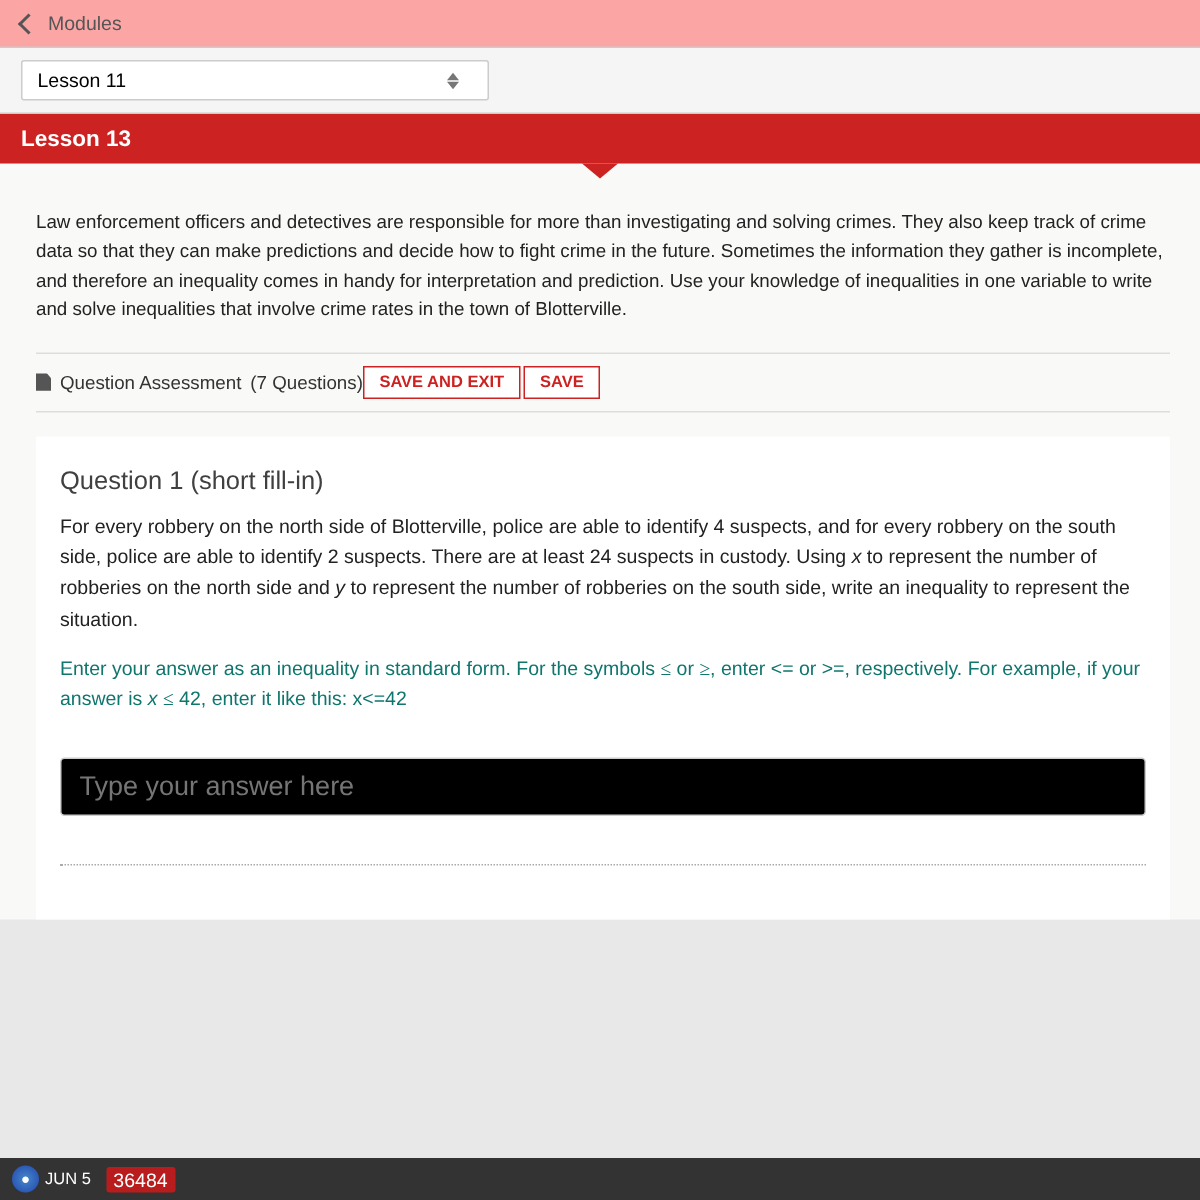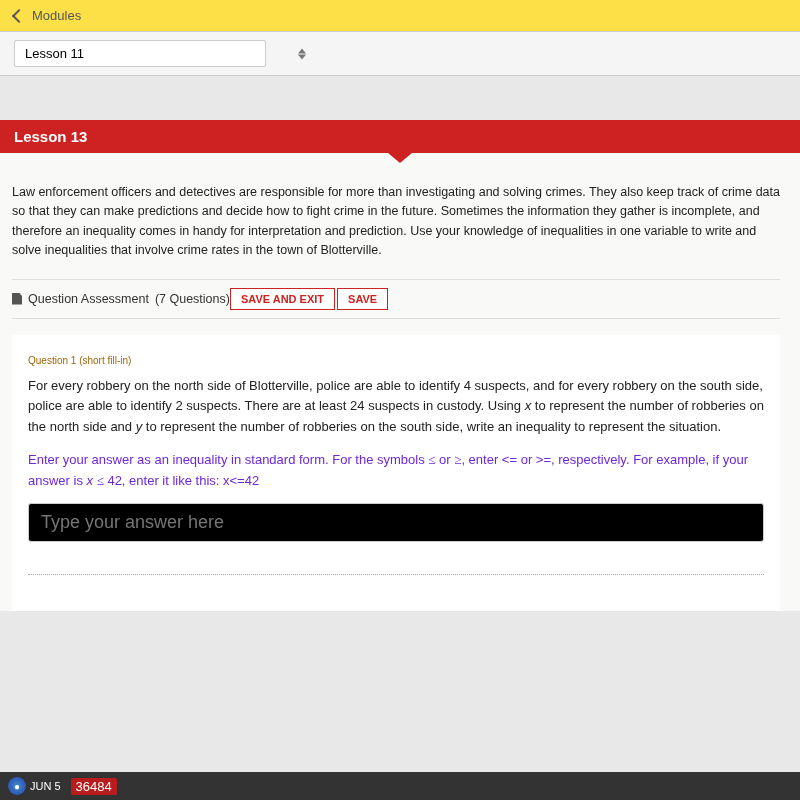--- a/index.html
+++ b/index.html
@@ -11,21 +11,21 @@
     body {
       font-family: Arial, sans-serif;
       background-color: #e8e8e8;
       width: 800px;
       min-height: 800px;
       overflow-x: hidden;
     }
 
     
     .top-bar {
-      background-color: #fde047;
+      background-color: #fca5a5;
       padding: 8px 14px;
       display: flex;
       align-items: flex-end;
       border-bottom: 1px solid #ccc;
     }
 
     .top-bar-back {
       font-size: 13px;
       color: #555;
       cursor: pointer;
@@ -49,21 +49,21 @@
       background-color: #f5f5f5;
       padding: 8px 14px;
       border-bottom: 1px solid #ccc;
     }
 
     .lesson-select {
       border: 1px solid #ccc;
       background-color: #fff;
       padding: 5px 30px 5px 10px;
       font-size: 13px;
-      width: 252px;
+      width: 312px;
       appearance: none;
       -webkit-appearance: none;
       cursor: pointer;
       position: relative;
       border-radius: 2px;
     }
 
     .select-wrapper {
       position: relative;
       display: inline-block;
@@ -97,40 +97,39 @@
     }
 
     
     .lesson-header {
       background-color: #cc2222;
       color: white;
       padding: 8px 14px;
       font-size: 15px;
       font-weight: bold;
       position: relative;
-      margin-top: 44px;
     }
 
     .lesson-header::after {
       content: '';
       position: absolute;
       bottom: -10px;
       left: 50%;
       transform: translateX(-50%);
       width: 0;
       height: 0;
       border-left: 12px solid transparent;
       border-right: 12px solid transparent;
       border-top: 10px solid #cc2222;
     }
 
     
     .main-content {
       background-color: #f9f9f7;
-      padding: 20px 20px 0 12px;
+      padding: 20px 20px 0 24px;
     }
 
     .intro-text {
       font-size: 12.5px;
       line-height: 1.55;
       color: #222;
       margin-bottom: 18px;
       padding: 10px 0 0 0;
     }
 
@@ -185,37 +184,37 @@
       font-weight: bold;
     }
 
     
     .questions-area {
       background-color: #fff;
       padding: 20px 16px;
     }
 
     .question-type {
-      font-size: 10px;
-      color: #a16207;
+      font-size: 17px;
+      color: #404040;
       margin-bottom: 10px;
     }
 
     .question-text {
       font-size: 13px;
       color: #222;
       line-height: 1.6;
       margin-bottom: 12px;
     }
 
     .instruction-text {
       font-size: 13px;
-      color: #6d28d9;
+      color: #0f766e;
       line-height: 1.6;
-      margin-bottom: 12px;
+      margin-bottom: 28px;
     }
 
     .answer-input {
       width: 100%;
       border: 1px solid #ccc;
       border-radius: 3px;
       padding: 8px 12px;
       font-size: 18px;
       color: #aaa;
       background-color: #000000;

